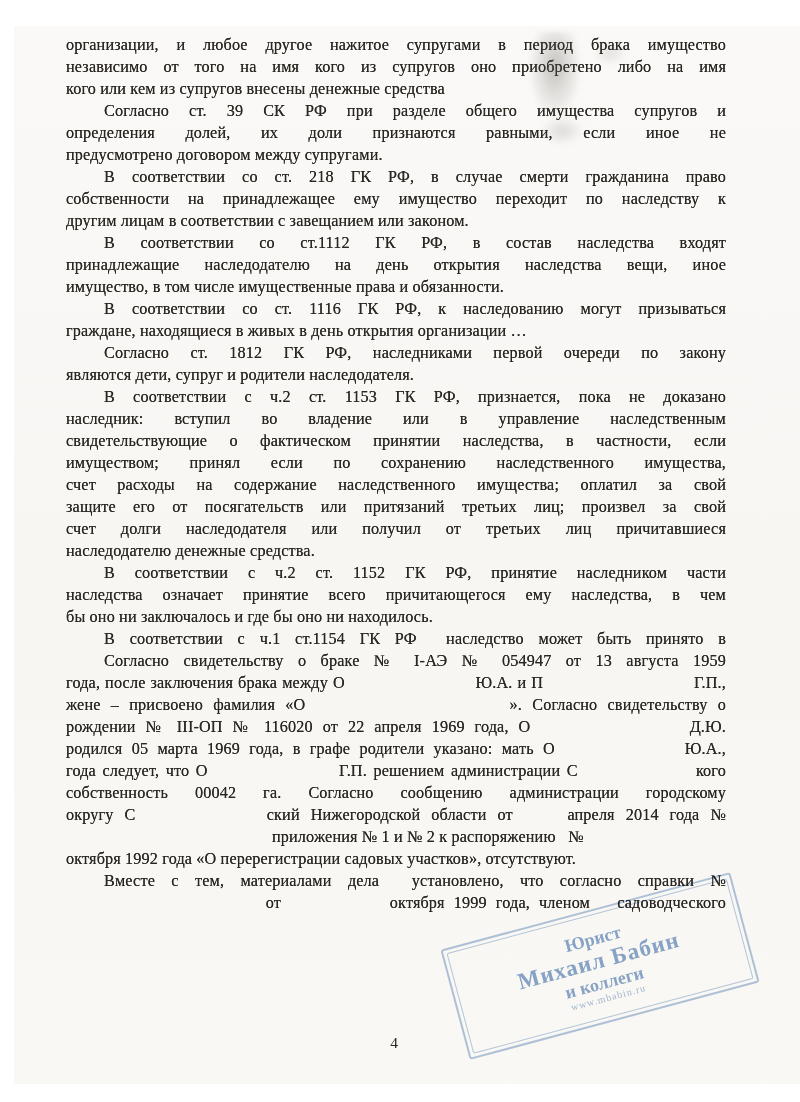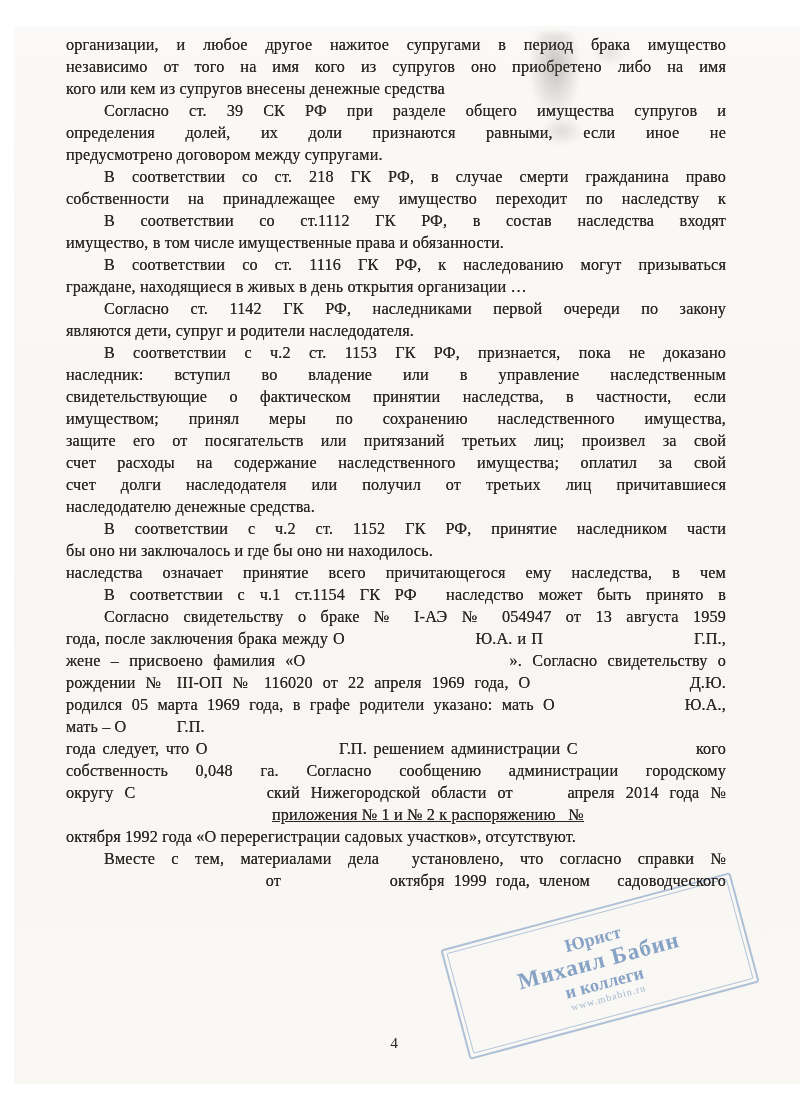--- a/index.html
+++ b/index.html
@@ -14,21 +14,21 @@
   }
   .textcol{
     position:absolute;left:52px;top:8px;width:660px;
     font-size:16.2px;line-height:22px;color:#2a2622;
     letter-spacing:0.15px;
     text-shadow:0 0 0.5px rgba(42,38,30,0.85);
   }
   .ln{height:22px;text-align:justify;text-align-last:justify;white-space:nowrap;}
   .ln.last{text-align:center;text-align-last:left;}
   .ln.ind{text-indent:38px;}
-  .ln.ctr{text-align:right;text-align-last:left;padding-left:206px;text-decoration:underline;}
+  .ln.ctr{text-align:right;text-align-last:left;padding-left:206px;}
   .pagenum{
     position:absolute;left:0;width:760px;top:1008px;text-align:center;
     font-size:15.5px;color:#2a2622;
   }
   .stamp{
     position:absolute;left:450px;top:909px;width:296px;height:110px;
     transform:rotate(-15deg);
     border:2px solid rgba(136,168,206,0.65);
     border-radius:3px;
     mix-blend-mode:multiply;
@@ -61,46 +61,47 @@
 
   <div class="textcol">
     <div class="ln">организации, и любое другое нажитое супругами в период брака имущество</div>
     <div class="ln">независимо от того на имя кого из супругов оно приобретено либо на имя</div>
     <div class="ln last">кого или кем из супругов внесены денежные средства</div>
     <div class="ln ind">Согласно ст. 39 СК РФ при разделе общего имущества супругов и</div>
     <div class="ln">определения долей, их доли признаются равными, если иное не</div>
     <div class="ln last">предусмотрено договором между супругами.</div>
     <div class="ln ind">В соответствии со ст. 218 ГК РФ, в случае смерти гражданина право</div>
     <div class="ln">собственности на принадлежащее ему имущество переходит по наследству к</div>
+    <div class="ln last">другим лицам в соответствии с завещанием или законом.</div>
     <div class="ln ind">В соответствии со ст.1112 ГК РФ, в состав наследства входят</div>
+    <div class="ln">принадлежащие наследодателю на день открытия наследства вещи, иное</div>
     <div class="ln last">имущество, в том числе имущественные права и обязанности.</div>
     <div class="ln ind">В соответствии со ст. 1116 ГК РФ, к наследованию могут призываться</div>
     <div class="ln last">граждане, находящиеся в живых в день открытия организации …</div>
-    <div class="ln ind">Согласно ст. 1142 ГК РФ, наследниками первой очереди по закону</div>
+    <div class="ln ind">Согласно ст. 1812 ГК РФ, наследниками первой очереди по закону</div>
     <div class="ln last">являются дети, супруг и родители наследодателя.</div>
     <div class="ln ind">В соответствии с ч.2 ст. 1153 ГК РФ, признается, пока не доказано</div>
     <div class="ln">наследник: вступил во владение или в управление наследственным</div>
     <div class="ln">свидетельствующие о фактическом принятии наследства, в частности, если</div>
-    <div class="ln">имуществом; принял меры по сохранению наследственного имущества,</div>
+    <div class="ln">имуществом; принял если по сохранению наследственного имущества,</div>
+    <div class="ln">счет расходы на содержание наследственного имущества; оплатил за свой</div>
     <div class="ln">защите его от посягательств или притязаний третьих лиц; произвел за свой</div>
-    <div class="ln">счет расходы на содержание наследственного имущества; оплатил за свой</div>
     <div class="ln">счет долги наследодателя или получил от третьих лиц причитавшиеся</div>
     <div class="ln last">наследодателю денежные средства.</div>
     <div class="ln ind">В соответствии с ч.2 ст. 1152 ГК РФ, принятие наследником части</div>
+    <div class="ln">наследства означает принятие всего причитающегося ему наследства, в чем</div>
     <div class="ln last">бы оно ни заключалось и где бы оно ни находилось.</div>
-    <div class="ln">наследства означает принятие всего причитающегося ему наследства, в чем</div>
     <div class="ln ind">В соответствии с ч.1 ст.1154 ГК РФ&nbsp; наследство может быть принято в</div>
     <div class="ln ind">Согласно свидетельству о браке № I-АЭ № 054947 от 13 августа 1959</div>
     <div class="ln">года, после заключения брака между О&nbsp;&nbsp;&nbsp;&nbsp;&nbsp;&nbsp;&nbsp;&nbsp;&nbsp;&nbsp;&nbsp;&nbsp;&nbsp;&nbsp;&nbsp;&nbsp;&nbsp;&nbsp;&nbsp;&nbsp;&nbsp;&nbsp;&nbsp;&nbsp;&nbsp;&nbsp;Ю.А. и П&nbsp;&nbsp;&nbsp;&nbsp;&nbsp;&nbsp;&nbsp;&nbsp;&nbsp;&nbsp;&nbsp;&nbsp;&nbsp;&nbsp;&nbsp;&nbsp;&nbsp;&nbsp;&nbsp;&nbsp;&nbsp;&nbsp;&nbsp;&nbsp;&nbsp;&nbsp;&nbsp;&nbsp;&nbsp;&nbsp;Г.П.,</div>
     <div class="ln">жене – присвоено фамилия «О&nbsp;&nbsp;&nbsp;&nbsp;&nbsp;&nbsp;&nbsp;&nbsp;&nbsp;&nbsp;&nbsp;&nbsp;&nbsp;&nbsp;&nbsp;&nbsp;&nbsp;&nbsp;&nbsp;&nbsp;». Согласно свидетельству о</div>
     <div class="ln">рождении № III-ОП № 116020 от 22 апреля 1969 года, О&nbsp;&nbsp;&nbsp;&nbsp;&nbsp;&nbsp;&nbsp;&nbsp;&nbsp;&nbsp;&nbsp;&nbsp;&nbsp;&nbsp;&nbsp;&nbsp;Д.Ю.</div>
     <div class="ln">родился 05 марта 1969 года, в графе родители указано: мать О&nbsp;&nbsp;&nbsp;&nbsp;&nbsp;&nbsp;&nbsp;&nbsp;&nbsp;&nbsp;&nbsp;&nbsp;&nbsp;&nbsp;Ю.А.,</div>
-    <div class="ln last">мать – О&nbsp;&nbsp;&nbsp;&nbsp;&nbsp;&nbsp;&nbsp;&nbsp;&nbsp;&nbsp;&nbsp;&nbsp;Г.П.</div>
     <div class="ln">года следует, что О&nbsp;&nbsp;&nbsp;&nbsp;&nbsp;&nbsp;&nbsp;&nbsp;&nbsp;&nbsp;&nbsp;&nbsp;&nbsp;&nbsp;&nbsp;&nbsp;&nbsp;&nbsp;&nbsp;&nbsp;Г.П. решением администрации С&nbsp;&nbsp;&nbsp;&nbsp;&nbsp;&nbsp;&nbsp;&nbsp;&nbsp;&nbsp;&nbsp;&nbsp;&nbsp;&nbsp;&nbsp;&nbsp;&nbsp;&nbsp;кого</div>
-    <div class="ln">собственность 0,048 га. Согласно сообщению администрации городскому</div>
+    <div class="ln">собственность 00042 га. Согласно сообщению администрации городскому</div>
     <div class="ln">округу С&nbsp;&nbsp;&nbsp;&nbsp;&nbsp;&nbsp;&nbsp;&nbsp;&nbsp;&nbsp;&nbsp;&nbsp;ский Нижегородской области от&nbsp;&nbsp;&nbsp;&nbsp;&nbsp;апреля 2014 года №</div>
     <div class="ln ctr">приложения № 1 и № 2 к распоряжению&nbsp;&nbsp;&nbsp;№</div>
     <div class="ln last">октября 1992 года «О перерегистрации садовых участков», отсутствуют.</div>
     <div class="ln ind">Вместе с тем, материалами дела&nbsp;&nbsp;установлено, что согласно справки №</div>
     <div class="ln">&nbsp;&nbsp;&nbsp;&nbsp;&nbsp;&nbsp;&nbsp;&nbsp;&nbsp;&nbsp;&nbsp;&nbsp;&nbsp;&nbsp;&nbsp;&nbsp;&nbsp;&nbsp;&nbsp;&nbsp;&nbsp;&nbsp;от&nbsp;&nbsp;&nbsp;&nbsp;&nbsp;&nbsp;&nbsp;&nbsp;&nbsp;&nbsp;&nbsp;&nbsp;октября 1999 года, членом&nbsp;&nbsp;&nbsp;садоводческого</div>
   </div>
 
   <div class="pagenum">4</div>
 </div>
 

